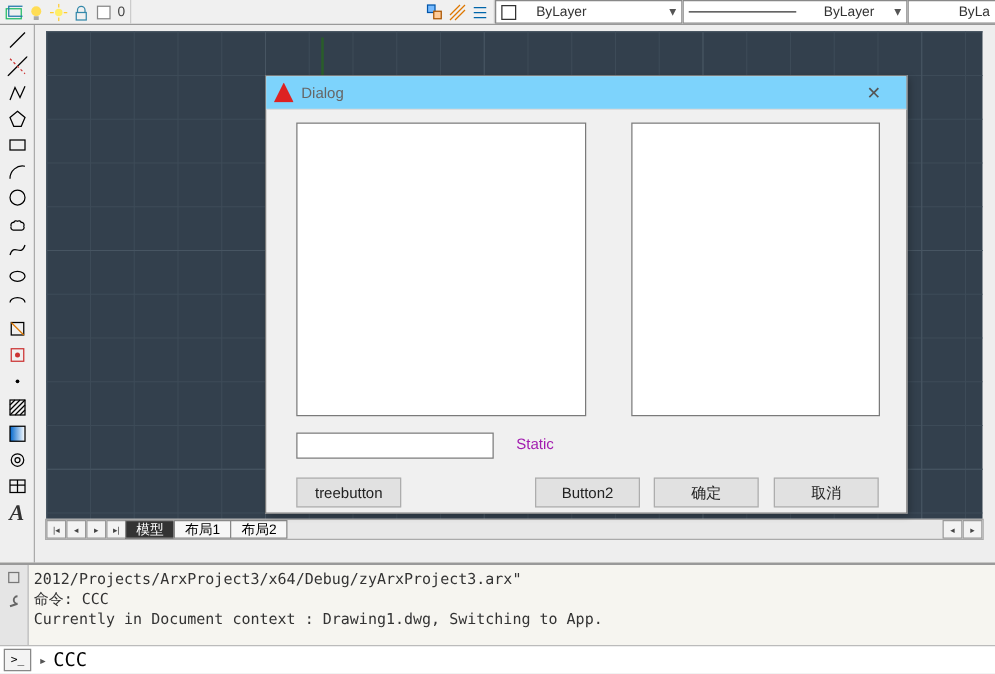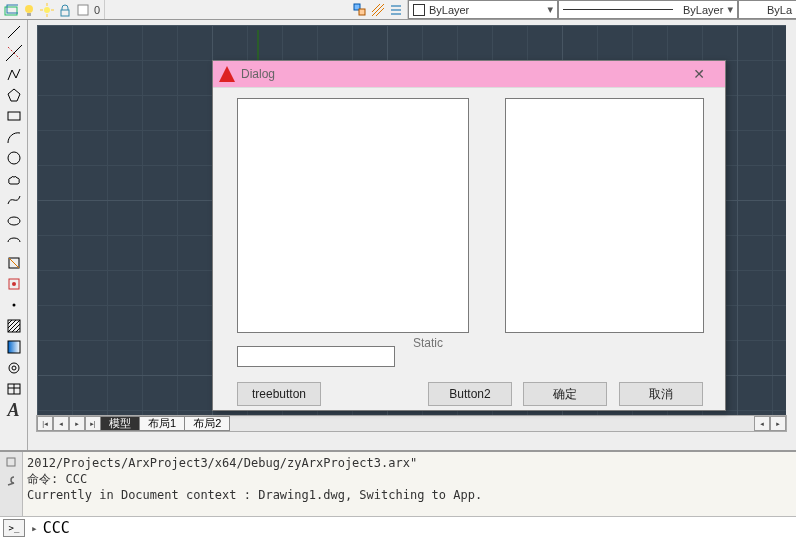--- a/index.html
+++ b/index.html
@@ -1,20 +1,20 @@
 <!DOCTYPE html>
 <html><head>
 <meta charset="utf-8">
 <style>
 html,body{margin:0;padding:0;font-family:"Microsoft YaHei",Tahoma,sans-serif;font-size:12px;background:#eee;width:796px;height:539px;overflow:hidden;position:relative}
 
 .topbar{position:absolute;left:0;top:0;width:796px;height:19px;background:#f0f0f0;border-bottom:1px solid #999;display:flex;align-items:center}
 .topbar .group{display:flex;align-items:center;height:19px;padding:0 4px;border-right:1px solid #ccc;gap:4px}
 .topbar .ico{width:14px;height:14px;display:inline-block}
-.dd{display:flex;align-items:center;height:17px;padding:0 4px;border:1px solid #888;background:#fff;gap:4px;min-width:140px;font-size:11px;color:#333}
+.dd{display:flex;align-items:center;height:17px;padding:0 4px;border:1px solid #888;background:#fff;gap:16px;min-width:140px;font-size:11px;color:#333}
 .dd .swatch{width:10px;height:10px;border:1px solid #333;display:inline-block}
 .dd .line{flex:1;height:0;border-top:1px solid #333}
 .dd .chev{margin-left:auto;color:#555}
 
 .leftcol{position:absolute;left:0;top:20px;width:27px;height:432px;background:#efefef;border-right:1px solid #aaa;display:flex;flex-direction:column;align-items:center;gap:3px;padding-top:3px}
 .leftcol .tb{width:20px;height:18px;display:flex;align-items:center;justify-content:center}
 .leftcol .letter{font-family:serif;font-size:18px;font-style:italic;font-weight:bold;color:#333;line-height:1}
 
 .canvaswrap{position:absolute;left:27px;top:20px;right:0;bottom:107px;overflow:hidden}
 .canvas{position:absolute;left:10px;top:5px;right:10px;bottom:0;background:#33404d}
@@ -29,30 +29,30 @@
 .viewlabel{position:absolute;left:13px;top:9px;color:#fff;font-size:13px}
 .vp-x-axis{position:absolute;left:220px;top:5px;width:2px;height:35px;background:#2a5d2a}
 .canvas-scrollbar{position:absolute;left:9px;right:9px;bottom:0;height:15px;background:#e8e8e8;border:1px solid #aaa;display:flex;align-items:center}
 .sb-btn{width:14px;height:13px;border:1px solid #999;background:#f3f3f3;display:flex;align-items:center;justify-content:center;font-size:7px;color:#444}
 .tabs{display:flex;align-items:stretch;height:15px}
 .tab{padding:4px 8px;border:1px solid #888;background:#f7f7f7;font-size:11px;display:flex;align-items:center;margin-left:-1px}
 .tab.active{background:#333;color:#fff}
 .sb-track{flex:1}
 
 .dlg{position:absolute;left:212px;top:60px;width:512px;height:349px;background:#f0f0f0;border:1px solid #7a7a7a;box-shadow:2px 2px 6px rgba(0,0,0,.3)}
-.dlg-titlebar{height:26px;background:#f9a8d4;display:flex;align-items:center;padding:0 6px;border-bottom:1px solid #dcdcdc}
+.dlg-titlebar{height:26px;background:#7dd3fc;display:flex;align-items:center;padding:0 6px;border-bottom:1px solid #dcdcdc}
 .dlg-titlebar .appico{width:16px;height:16px;background:#d22;clip-path:polygon(50% 0,100% 100%,0 100%);margin-right:6px}
 .dlg-titlebar .ttl{color:#666;font-size:12px}
 .dlg-titlebar .x{margin-left:auto;width:40px;height:22px;display:flex;align-items:center;justify-content:center;color:#555;font-size:14px;font-family:Arial,sans-serif}
 .dlg-body{position:relative;width:100%;height:322px}
 .listbox{position:absolute;background:#fff;border:1px solid #7a7a7a}
 .lb1{left:24px;top:10px;width:230px;height:233px}
 .lb2{left:292px;top:10px;width:197px;height:233px}
 .edit{position:absolute;left:24px;top:258px;width:156px;height:19px;background:#fff;border:1px solid #7a7a7a}
-.static{position:absolute;left:200px;top:248px;font-size:12px;color:#737373}
+.static{position:absolute;left:200px;top:260px;font-size:12px;color:#a21caf}
 .btn{position:absolute;height:22px;width:82px;background:#e1e1e1;border:1px solid #adadad;font-size:12px;display:flex;align-items:center;justify-content:center;color:#222}
 .btn.open{left:406px;top:258px}
 .btn.tree{left:24px;top:294px}
 .btn.b1{left:120px;top:294px}
 .btn.b2{left:215px;top:294px}
 .btn.ok{left:310px;top:294px}
 .btn.cancel{left:406px;top:294px}
 
 .console{position:absolute;left:0;bottom:22px;width:796px;height:65px;background:#f6f5f0;border-top:2px solid #999;display:flex}
 .console .gutter{width:22px;background:#e5e5e5;border-right:1px solid #bbb;display:flex;flex-direction:column;align-items:center;justify-content:flex-start;gap:6px;padding-top:4px}

